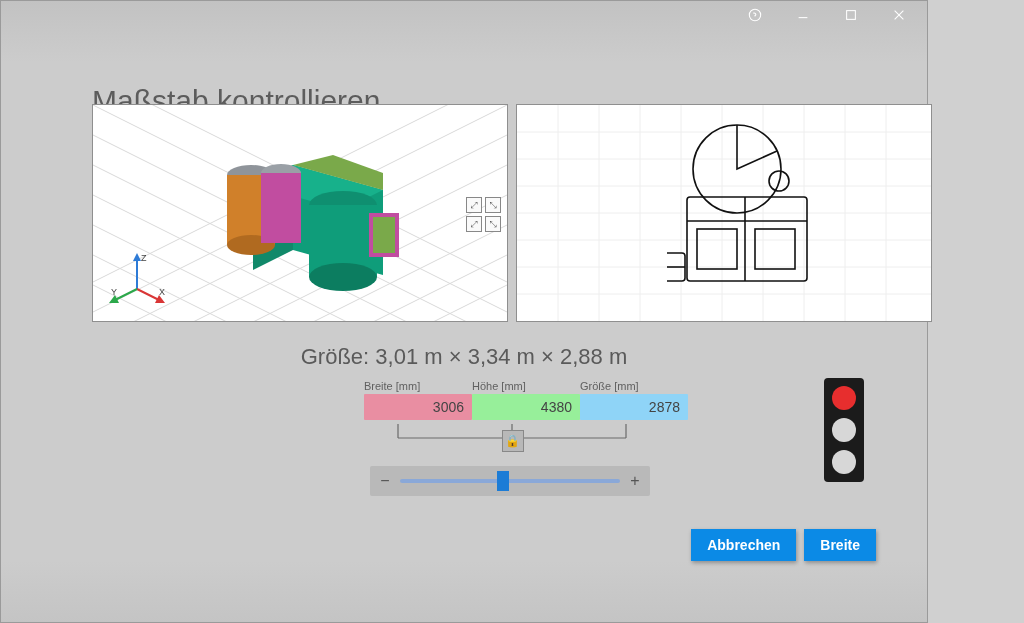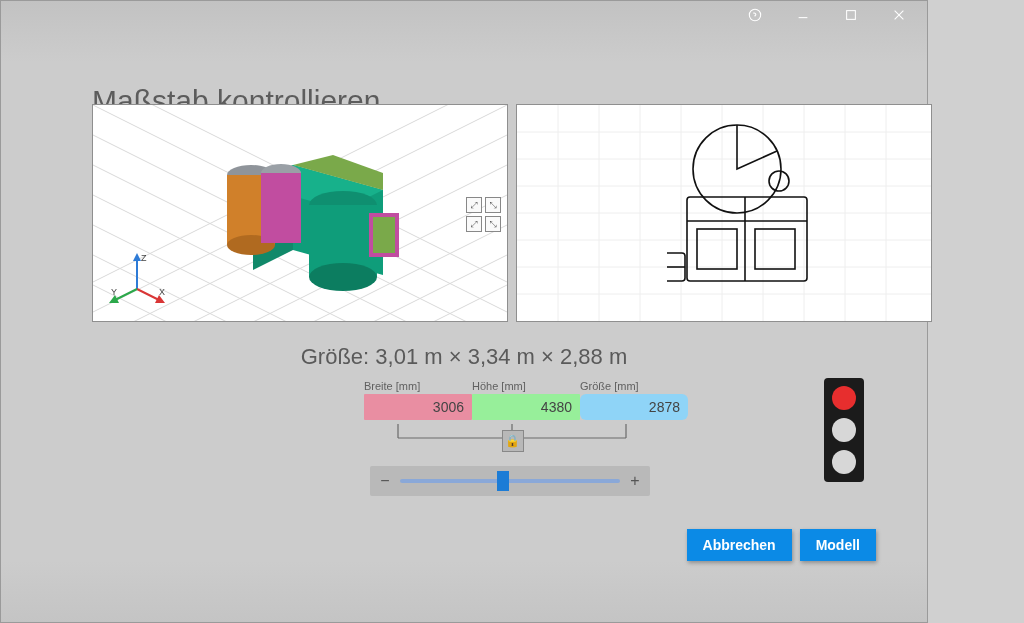--- a/index.html
+++ b/index.html
@@ -22,21 +22,21 @@
   .ortho-grid line{stroke:#eee;stroke-width:1;}
   .drawing{position:absolute;left:150px;top:16px;}
   
   .size-title{position:absolute;left:0;right:0;top:344px;text-align:center;font-size:22px;font-weight:400;color:#5a5a5a;}
   .dim-row{position:absolute;top:380px;left:364px;display:flex;gap:0;}
   .dim-col{width:108px;}
   .dim-label{font-size:11px;color:#606060;margin-bottom:2px;}
   .dim-box{height:26px;line-height:26px;text-align:right;padding-right:8px;font-size:14px;color:#444;border-radius:1px;}
   .dim-breite{background:#e98ea2;}
   .dim-laenge{background:#97ef9a;}
-  .dim-hoehe {background:#8fd4f7;border-radius:6px;}
+  .dim-hoehe {background:#8fd4f7;}
   
   .lock-row{position:absolute;top:424px;left:344px;width:336px;height:28px;}
   .lock-row svg{position:absolute;inset:0;}
   .lock-row line{stroke:#6a6a6a;stroke-width:1.2;}
   .lock-btn{position:absolute;left:158px;top:6px;width:20px;height:20px;background:#b8b8b8;border:1px solid #888;display:flex;align-items:center;justify-content:center;font-size:12px;color:#555;}
   
   .slider{position:absolute;left:370px;top:466px;width:280px;height:30px;background:#b9b9b9;border-radius:2px;display:flex;align-items:center;}
   .slider .minus,.slider .plus{width:30px;text-align:center;color:#555;font-size:16px;}
   .track{flex:1;height:4px;background:linear-gradient(#8aa8d8,#8aa8d8);position:relative;border-radius:2px;}
   .thumb{position:absolute;left:44%;top:-8px;width:12px;height:20px;background:#1c7cd6;}
@@ -224,16 +224,16 @@
 
 
   <div class="traffic">
     <div class="light red"></div>
     <div class="light"></div>
     <div class="light"></div>
   </div>
 
   <div class="footer">
     <div class="btn">Abbrechen</div>
-    <div class="btn">Modell</div>
+    <div class="btn">Breite</div>
   </div>
 
 </div>
 
 </body></html>

